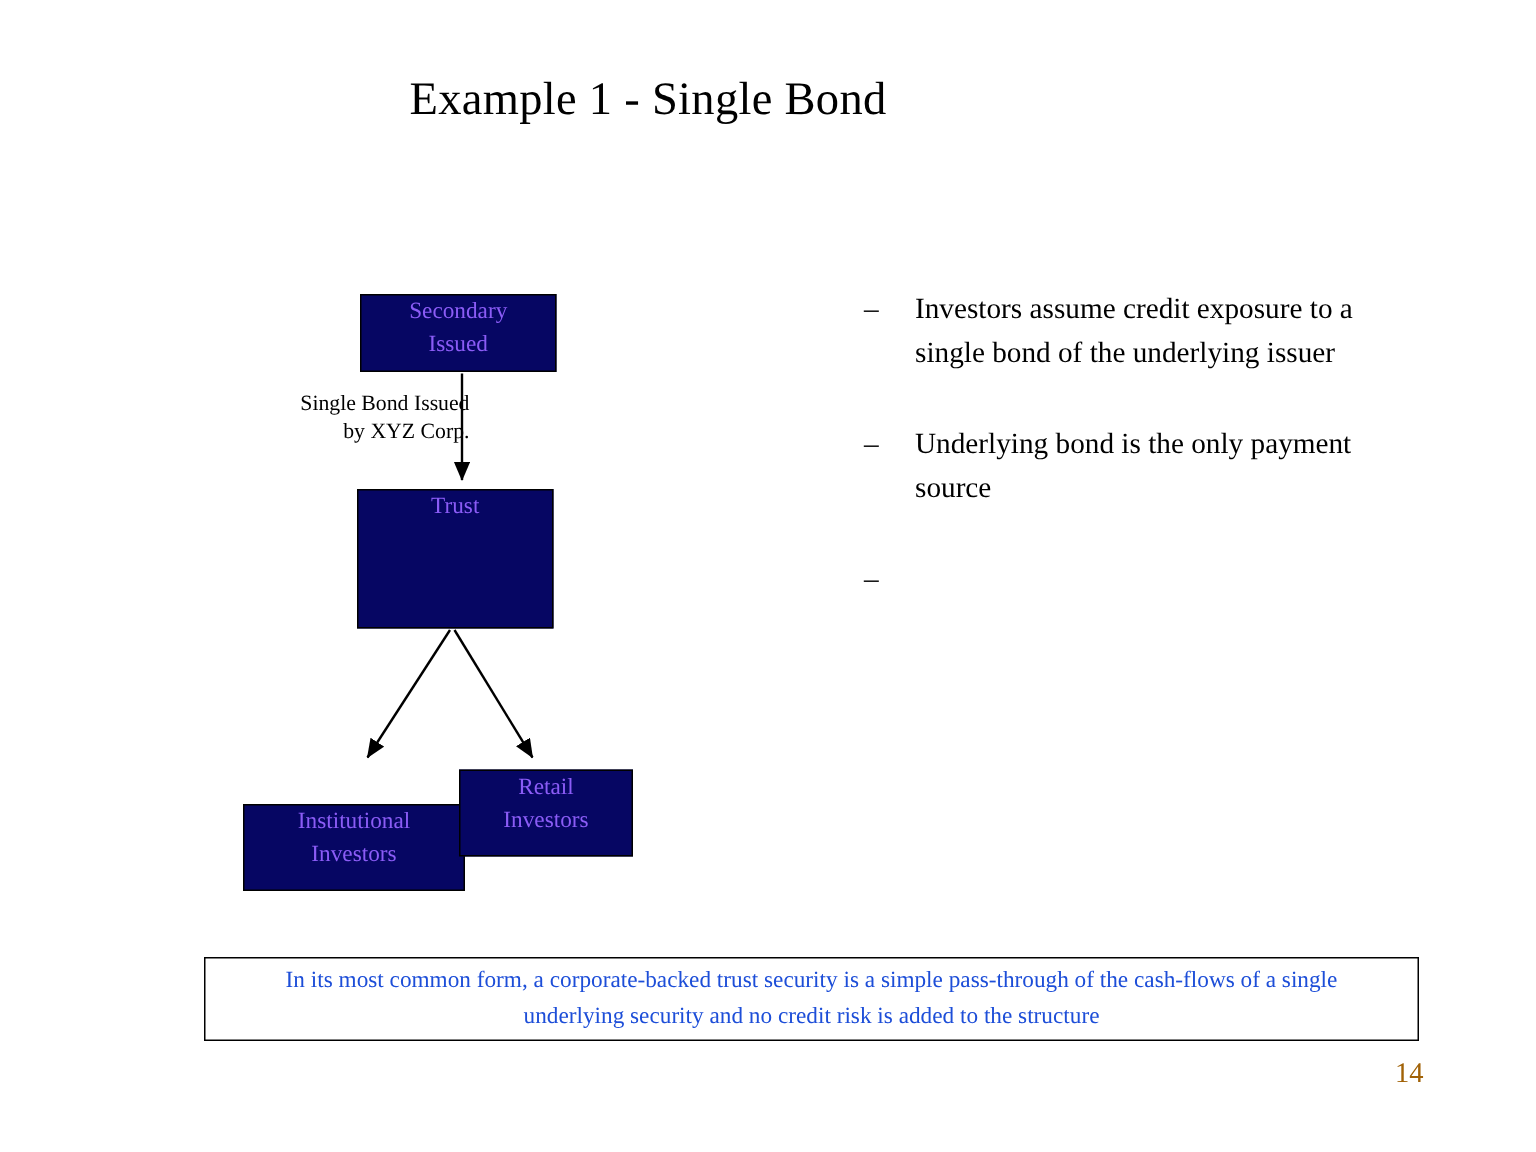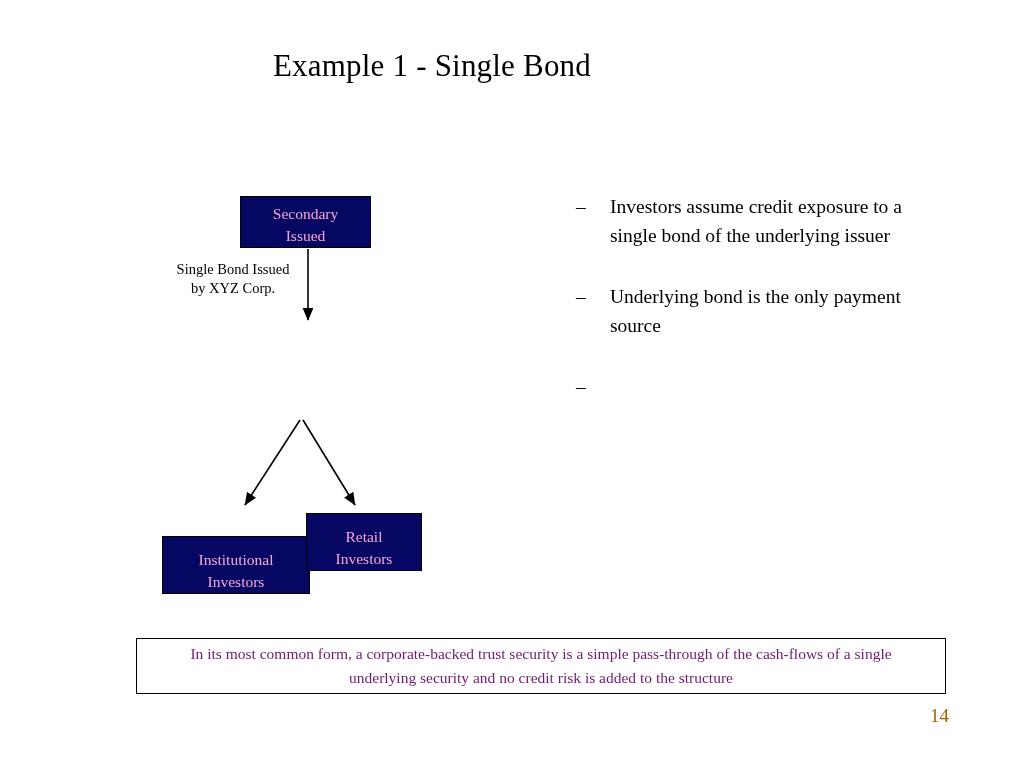--- a/index.html
+++ b/index.html
@@ -43,23 +43,23 @@
     left: 0;
     top: 0;
     width: 520px;
     height: 620px;
   }
   .node-box {
     position: absolute;
     background: #060663;
     border: 1.5px solid #000000;
     box-sizing: border-box;
-    color: #f9a8d4;
+    color: #8b5cf6;
     display: flex;
-    align-items: flex-end;
+    align-items: flex-start;
     justify-content: center;
     text-align: center;
     font-size: 15.5px;
     line-height: 22px;
   }
   #box-secondary-market {
     left: 240px;
     top: 196px;
     width: 131px;
     height: 52px;
@@ -88,21 +88,21 @@
   }
 
   #issuance-note {
     position: absolute;
     left: 153px;
     top: 260px;
     width: 160px;
     font-size: 14.5px;
     line-height: 19px;
     color: #000000;
-    text-align: center;
+    text-align: right;
   }
 
   #arrow-layer {
     position: absolute;
     left: 0;
     top: 0;
     width: 520px;
     height: 620px;
     pointer-events: none;
   }
@@ -144,21 +144,21 @@
     display: flex;
     align-items: center;
     justify-content: center;
   }
   #caption-text {
     display: block;
     width: 760px;
     text-align: center;
     font-size: 15.5px;
     line-height: 24px;
-    color: #701a75;
+    color: #1d4ed8;
   }
 
   
   #page-number {
     position: absolute;
     left: 930px;
     top: 704px;
     width: 40px;
     text-align: left;
     font-size: 19px;
@@ -194,20 +194,23 @@
         <span>Secondary</span><br>
         <span>Issued</span>
       </span>
     </div>
 
     <div id="issuance-note">
       <span>Single Bond Issued</span><br>
       <span>by XYZ Corp.</span>
     </div>
 
+    <div class="node-box" id="box-trust">
+      <span class="node-label">Trust</span>
+    </div>
 
     <div class="node-box" id="box-institutional">
       <span class="node-label">
         <span>Institutional</span><br>
         <span>Investors</span>
       </span>
     </div>
 
     <div class="node-box" id="box-retail">
       <span class="node-label">

